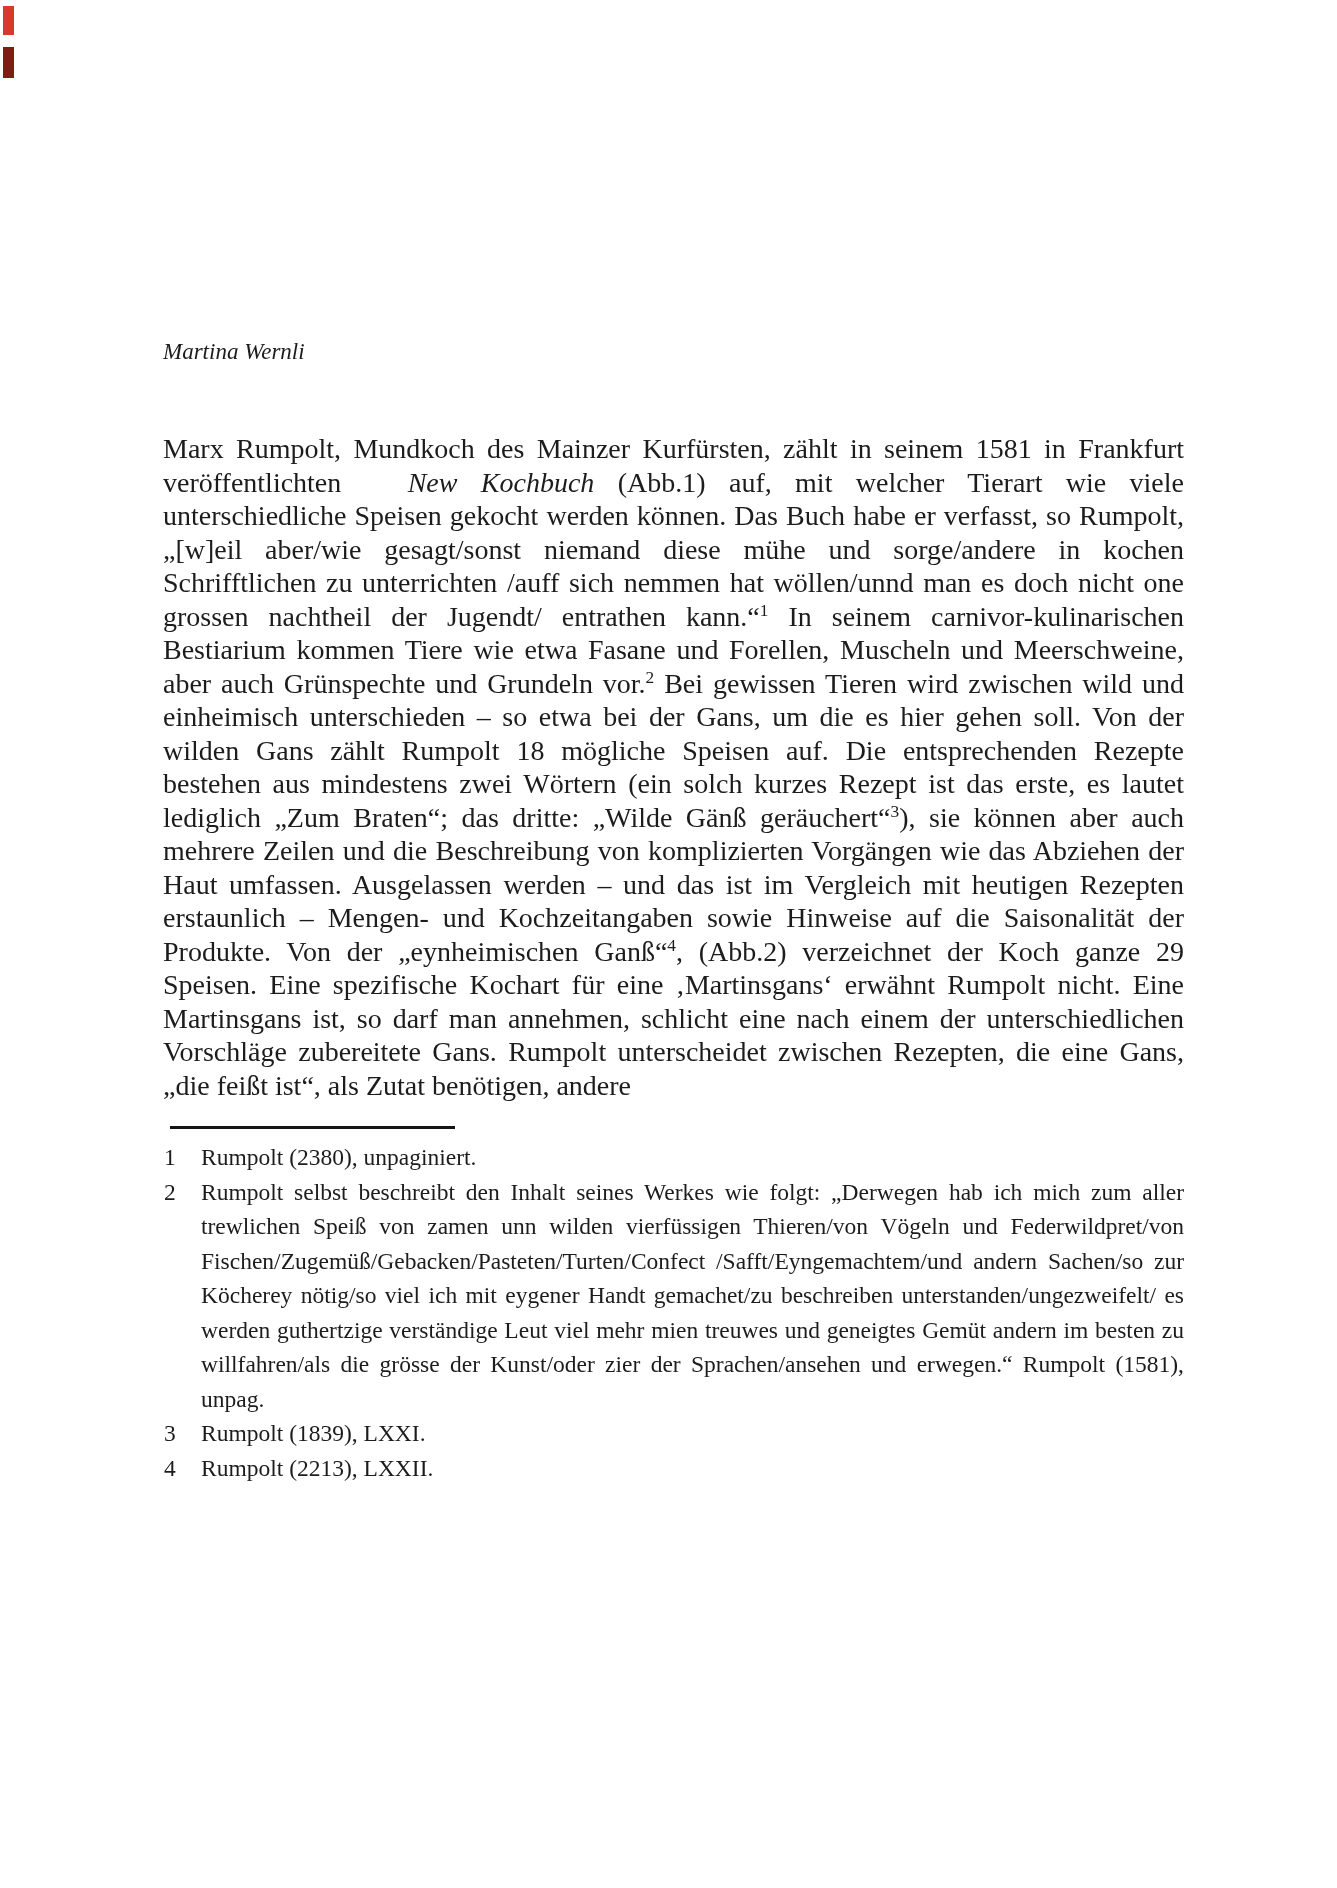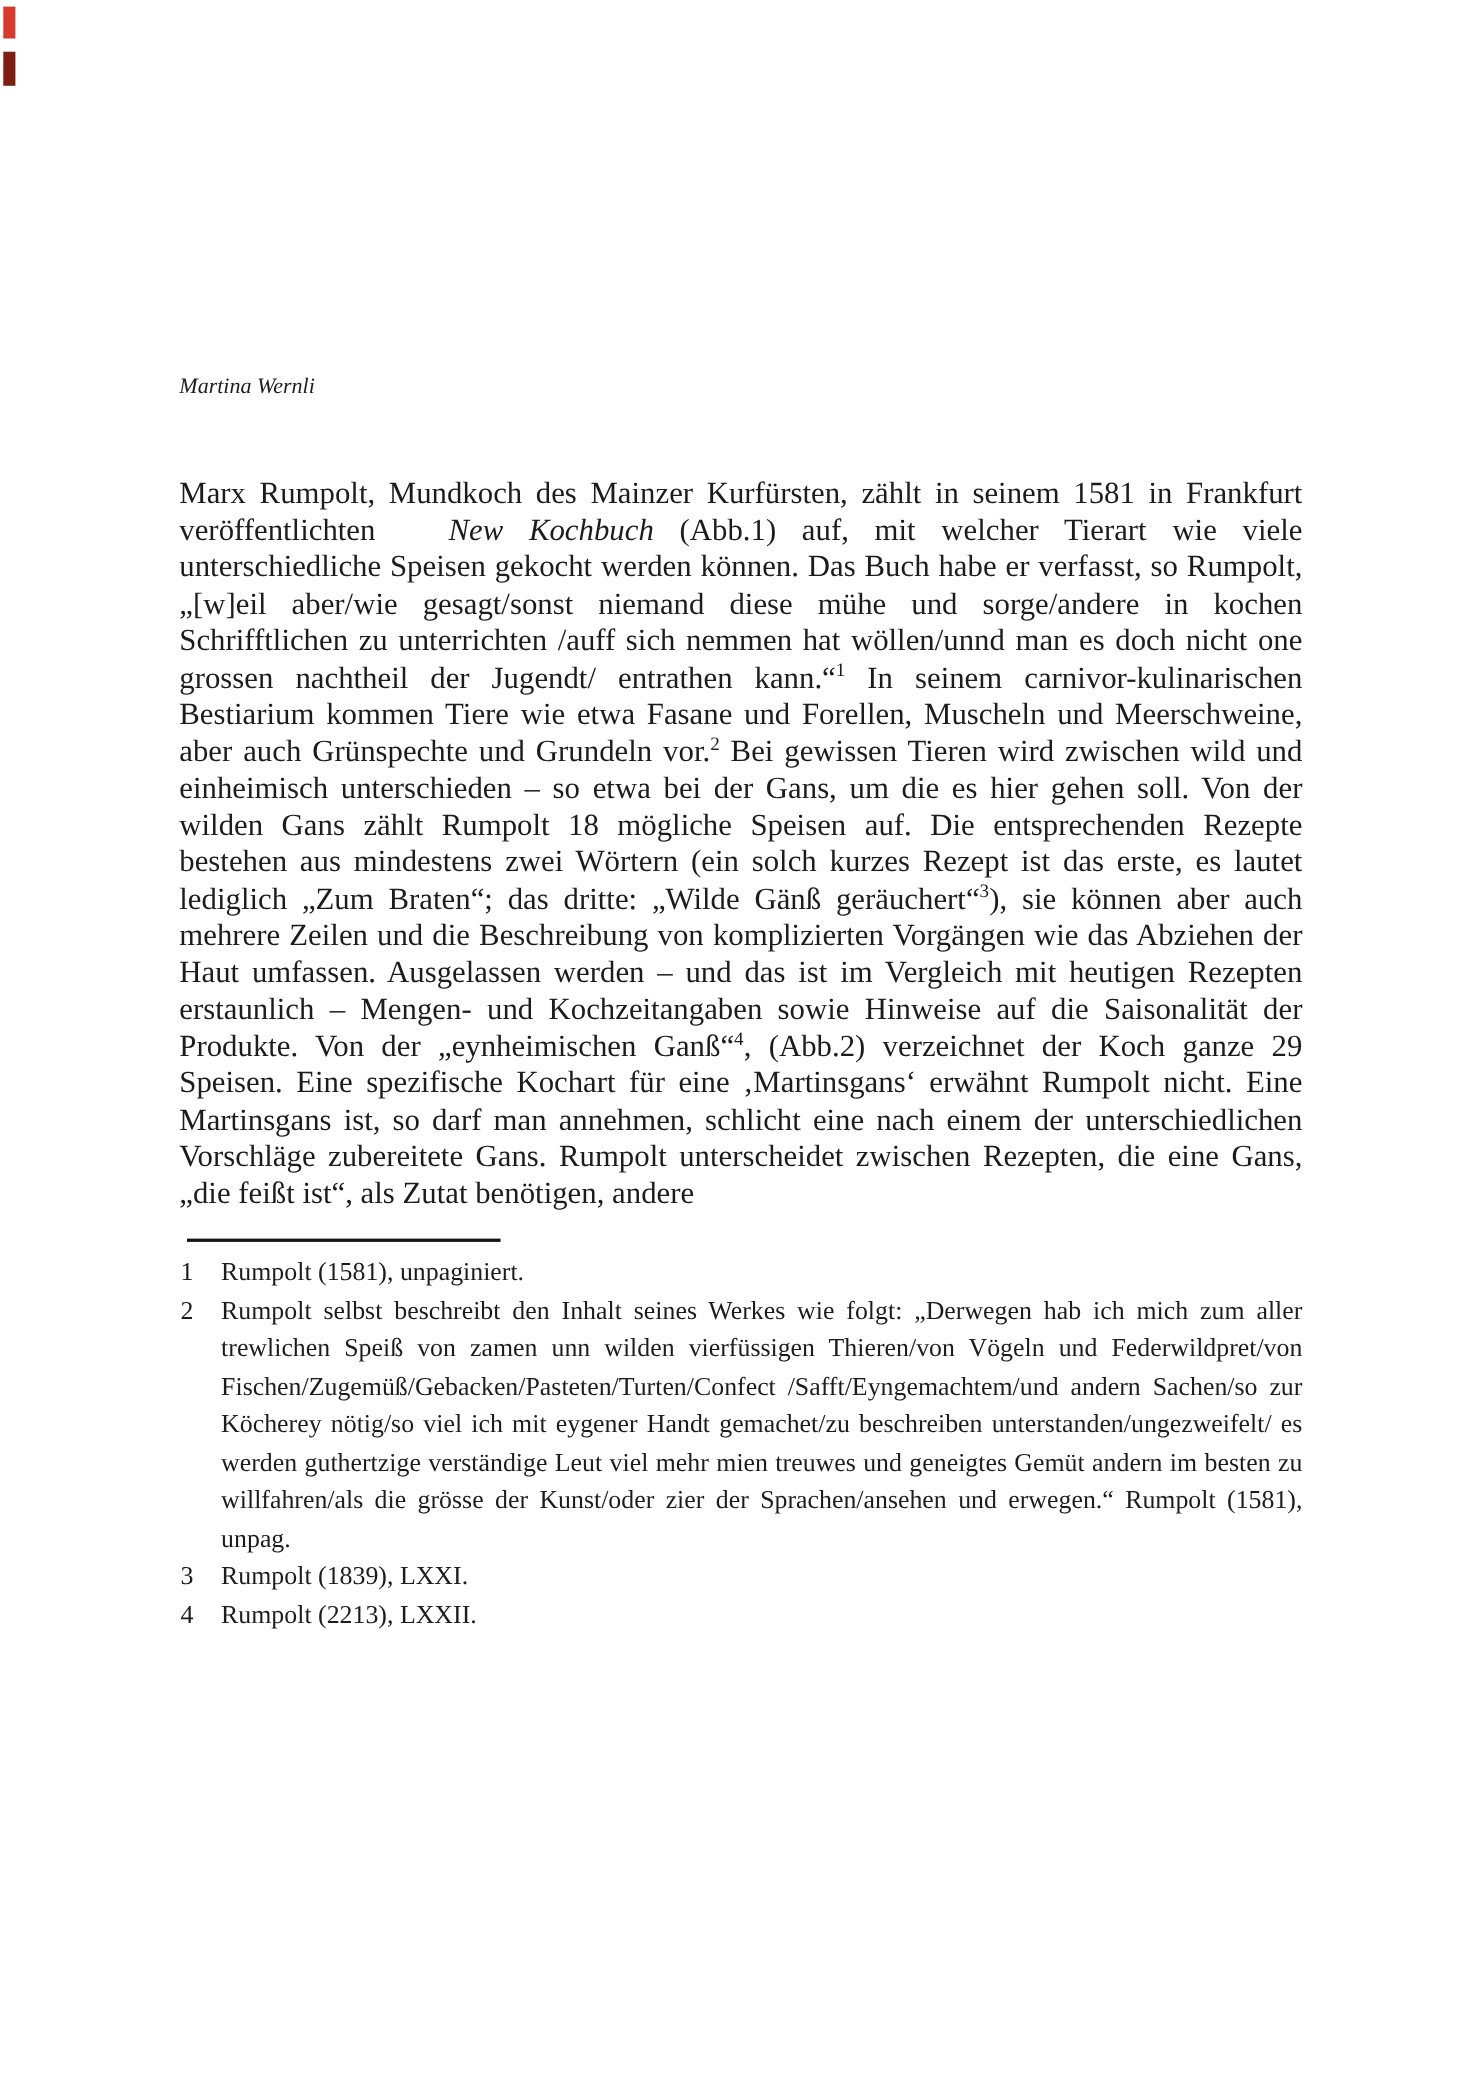--- a/index.html
+++ b/index.html
@@ -26,21 +26,21 @@
   .content {
     position: absolute;
     left: 163px;
     top: 0;
     width: 1021px;
   }
   .author {
     margin: 0;
     padding-top: 333px;
     font-style: italic;
-    font-size: 20px;
+    font-size: 23px;
     line-height: 37px;
     color: #1c1c1c;
   }
   .title {
     margin: 15px 0 0 0;
     font-family: "Liberation Sans", sans-serif;
     font-weight: bold;
     font-size: 35px;
     line-height: 47px;
     letter-spacing: -0.3px;
@@ -95,20 +95,20 @@
   <div class="content">
 
     <p class="author">Martina Wernli</p>
 
 
     <p class="body-par"><span>Marx Rumpolt, Mundkoch des Mainzer Kurfürsten, zählt in seinem 1581 in Frankfurt veröffentlichten </span><span class="it">New Kochbuch</span><span> (Abb.1) auf, mit welcher Tierart wie viele unterschiedliche Speisen gekocht werden können. Das Buch habe er verfasst, so Rumpolt, „[w]eil aber/wie gesagt/sonst niemand diese mühe und sorge/andere in kochen Schrifftlichen zu unterrichten /auff sich nemmen hat wöllen/unnd man es doch nicht one grossen nachtheil der Jugendt/ entrathen kann.“</span><span class="sup">1</span><span> In seinem carnivor-kulinarischen Bestiarium kommen Tiere wie etwa Fasane und Forellen, Muscheln und Meerschweine, aber auch Grünspechte und Grundeln vor.</span><span class="sup">2</span><span> Bei gewissen Tieren wird zwischen wild und einheimisch unterschieden – so etwa bei der Gans, um die es hier gehen soll. Von der wilden Gans zählt Rumpolt 18 mögliche Speisen auf. Die entsprechenden Rezepte bestehen aus mindestens zwei Wörtern (ein solch kurzes Rezept ist das erste, es lautet lediglich „Zum Braten“; das dritte: „Wilde Gänß geräuchert“</span><span class="sup">3</span><span>), sie können aber auch mehrere Zeilen und die Beschreibung von komplizierten Vorgängen wie das Abziehen der Haut umfassen. Ausgelassen werden – und das ist im Vergleich mit heutigen Rezepten erstaunlich – Mengen- und Kochzeitangaben sowie Hinweise auf die Saisonalität der Produkte. Von der „eynheimischen Ganß“</span><span class="sup">4</span><span>, (Abb.2) verzeichnet der Koch ganze 29 Speisen. Eine spezifische Kochart für eine ‚Martinsgans‘ erwähnt Rumpolt nicht. Eine Martinsgans ist, so darf man annehmen, schlicht eine nach einem der unterschiedlichen Vorschläge zubereitete Gans. Rumpolt unterscheidet zwischen Rezepten, die eine Gans, „die feißt ist“, als Zutat benötigen, andere</span></p>
 
     <div class="fn-rule"></div>
 
     <div class="footnotes">
-        <div class="fn"><span class="fn-num">1</span><span class="fn-text">Rumpolt (1581), unpaginiert.</span></div>
+        <div class="fn"><span class="fn-num">1</span><span class="fn-text">Rumpolt (2380), unpaginiert.</span></div>
         <div class="fn"><span class="fn-num">2</span><span class="fn-text">Rumpolt selbst beschreibt den Inhalt seines Werkes wie folgt: „Derwegen hab ich mich zum aller trewlichen Speiß von zamen unn wilden vierfüssigen Thieren/von Vögeln und Federwildpret/von Fischen/Zugemüß/Gebacken/Pasteten/Turten/Confect /Safft/Eyngemachtem/und andern Sachen/so zur Köcherey nötig/so viel ich mit eygener Handt gemachet/zu beschreiben unterstanden/ungezweifelt/ es werden guthertzige verständige Leut viel mehr mien treuwes und geneigtes Gemüt andern im besten zu willfahren/als die grösse der Kunst/oder zier der Sprachen/ansehen und erwegen.“ Rumpolt (1581), unpag.</span></div>
         <div class="fn"><span class="fn-num">3</span><span class="fn-text">Rumpolt (1839), LXXI.</span></div>
         <div class="fn"><span class="fn-num">4</span><span class="fn-text">Rumpolt (2213), LXXII.</span></div>
       </div>
 
   </div>
 </div>
 
 </body></html>

